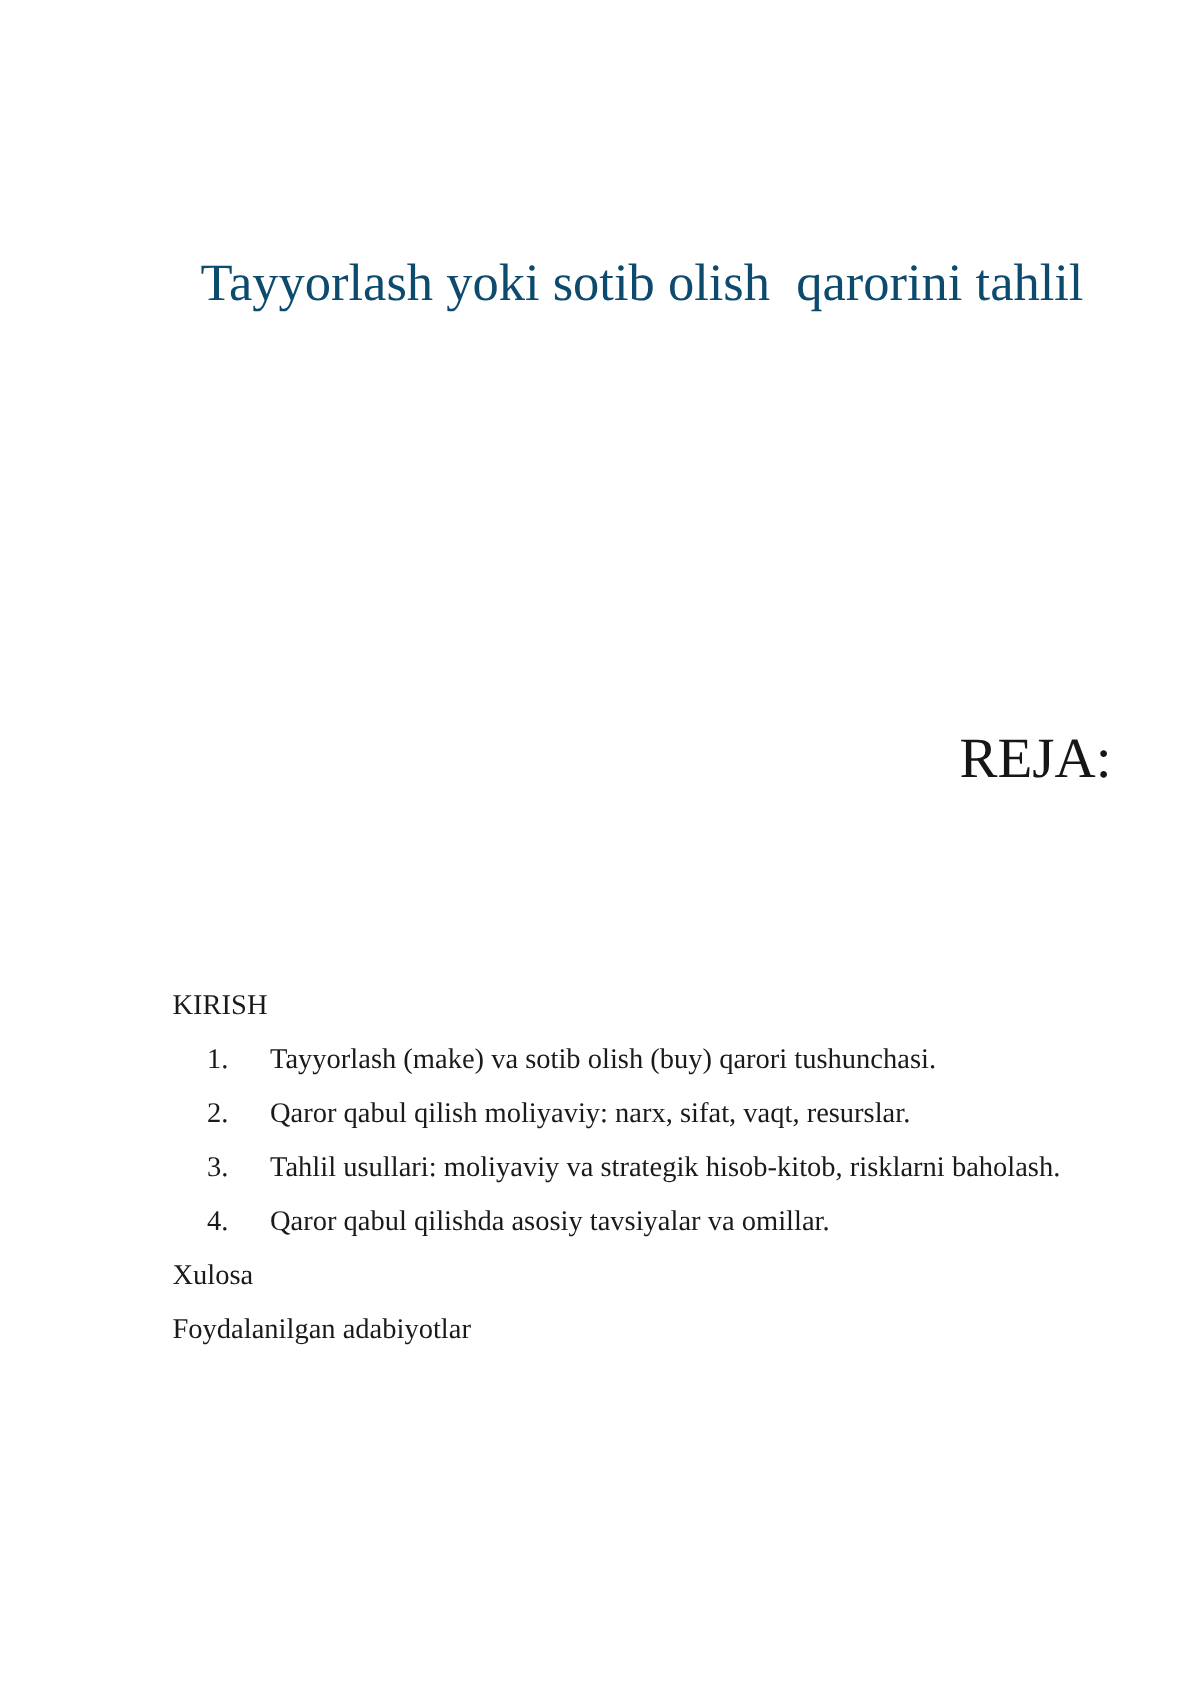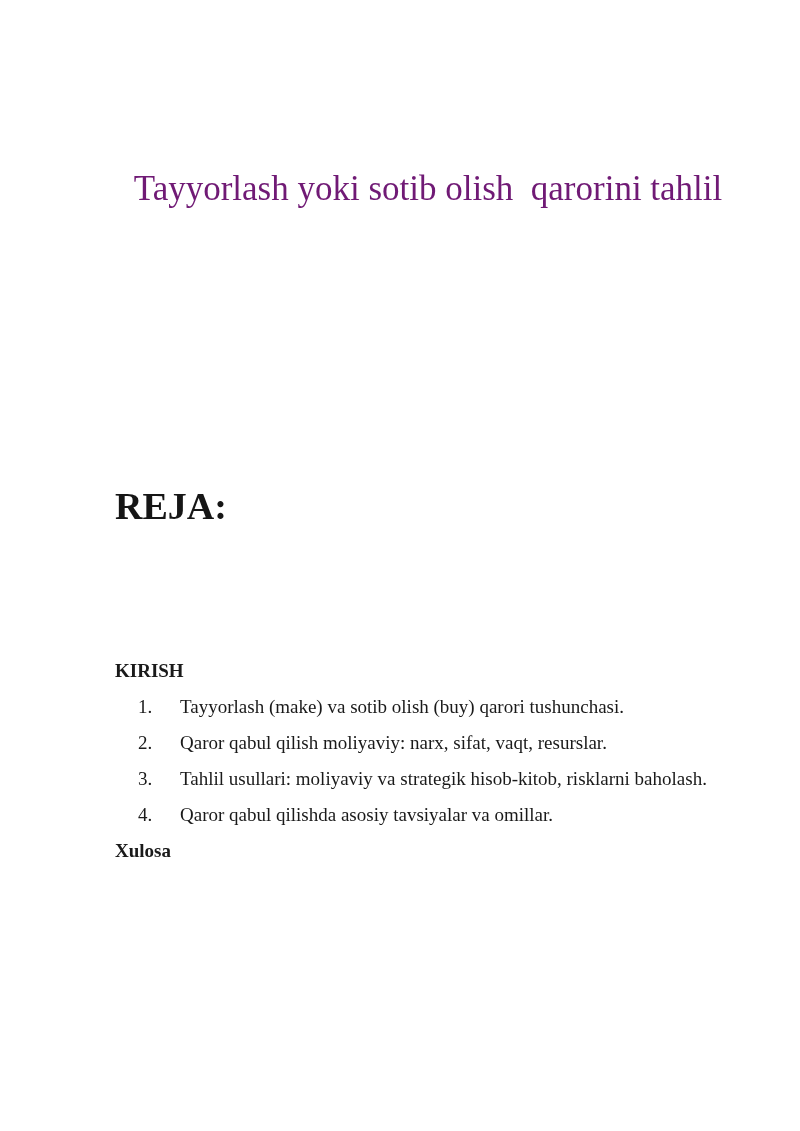--- a/index.html
+++ b/index.html
@@ -21,36 +21,36 @@
     margin-left: 115px;
     width: 626px;
   }
   .doc-title {
     margin-top: 74px;
     font-size: 35px;
     line-height: 46px;
     font-weight: 400;
     text-align: center;
     white-space: pre-wrap;
-    color: #701a75;
+    color: #0c4a6e;
   }
   .doc-heading {
     margin-top: 180px;
     font-size: 38px;
     line-height: 44px;
-    font-weight: 700;
-    text-align: left;
+    font-weight: 400;
+    text-align: right;
     color: #161616;
   }
   .outline {
     margin-top: 125px;
     font-size: 19px;
     line-height: 36px;
   }
-  .outline-row { white-space: pre-wrap; font-weight: bold; }
+  .outline-row { white-space: pre-wrap; }
   .outline-item { display: flex; }
   .outline-item .num {
     margin-left: 23px;
     width: 26px;
     flex: 0 0 26px;
   }
   .outline-item .txt { flex: 1; margin-left: 16px; }
 </style>
 </head>
 <body>
@@ -81,16 +81,17 @@
         <span class="num">3.</span>
         <span class="txt">Tahlil usullari: moliyaviy va strategik hisob-kitob, risklarni baholash.</span>
       </div>
 
       <div class="outline-item">
         <span class="num">4.</span>
         <span class="txt">Qaror qabul qilishda asosiy tavsiyalar va omillar.</span>
       </div>
 
       <div class="outline-row">Xulosa</div>
+      <div class="outline-row">Foydalanilgan adabiyotlar</div>
     </div>
 
   </div>
 </div>
 
 </body></html>

